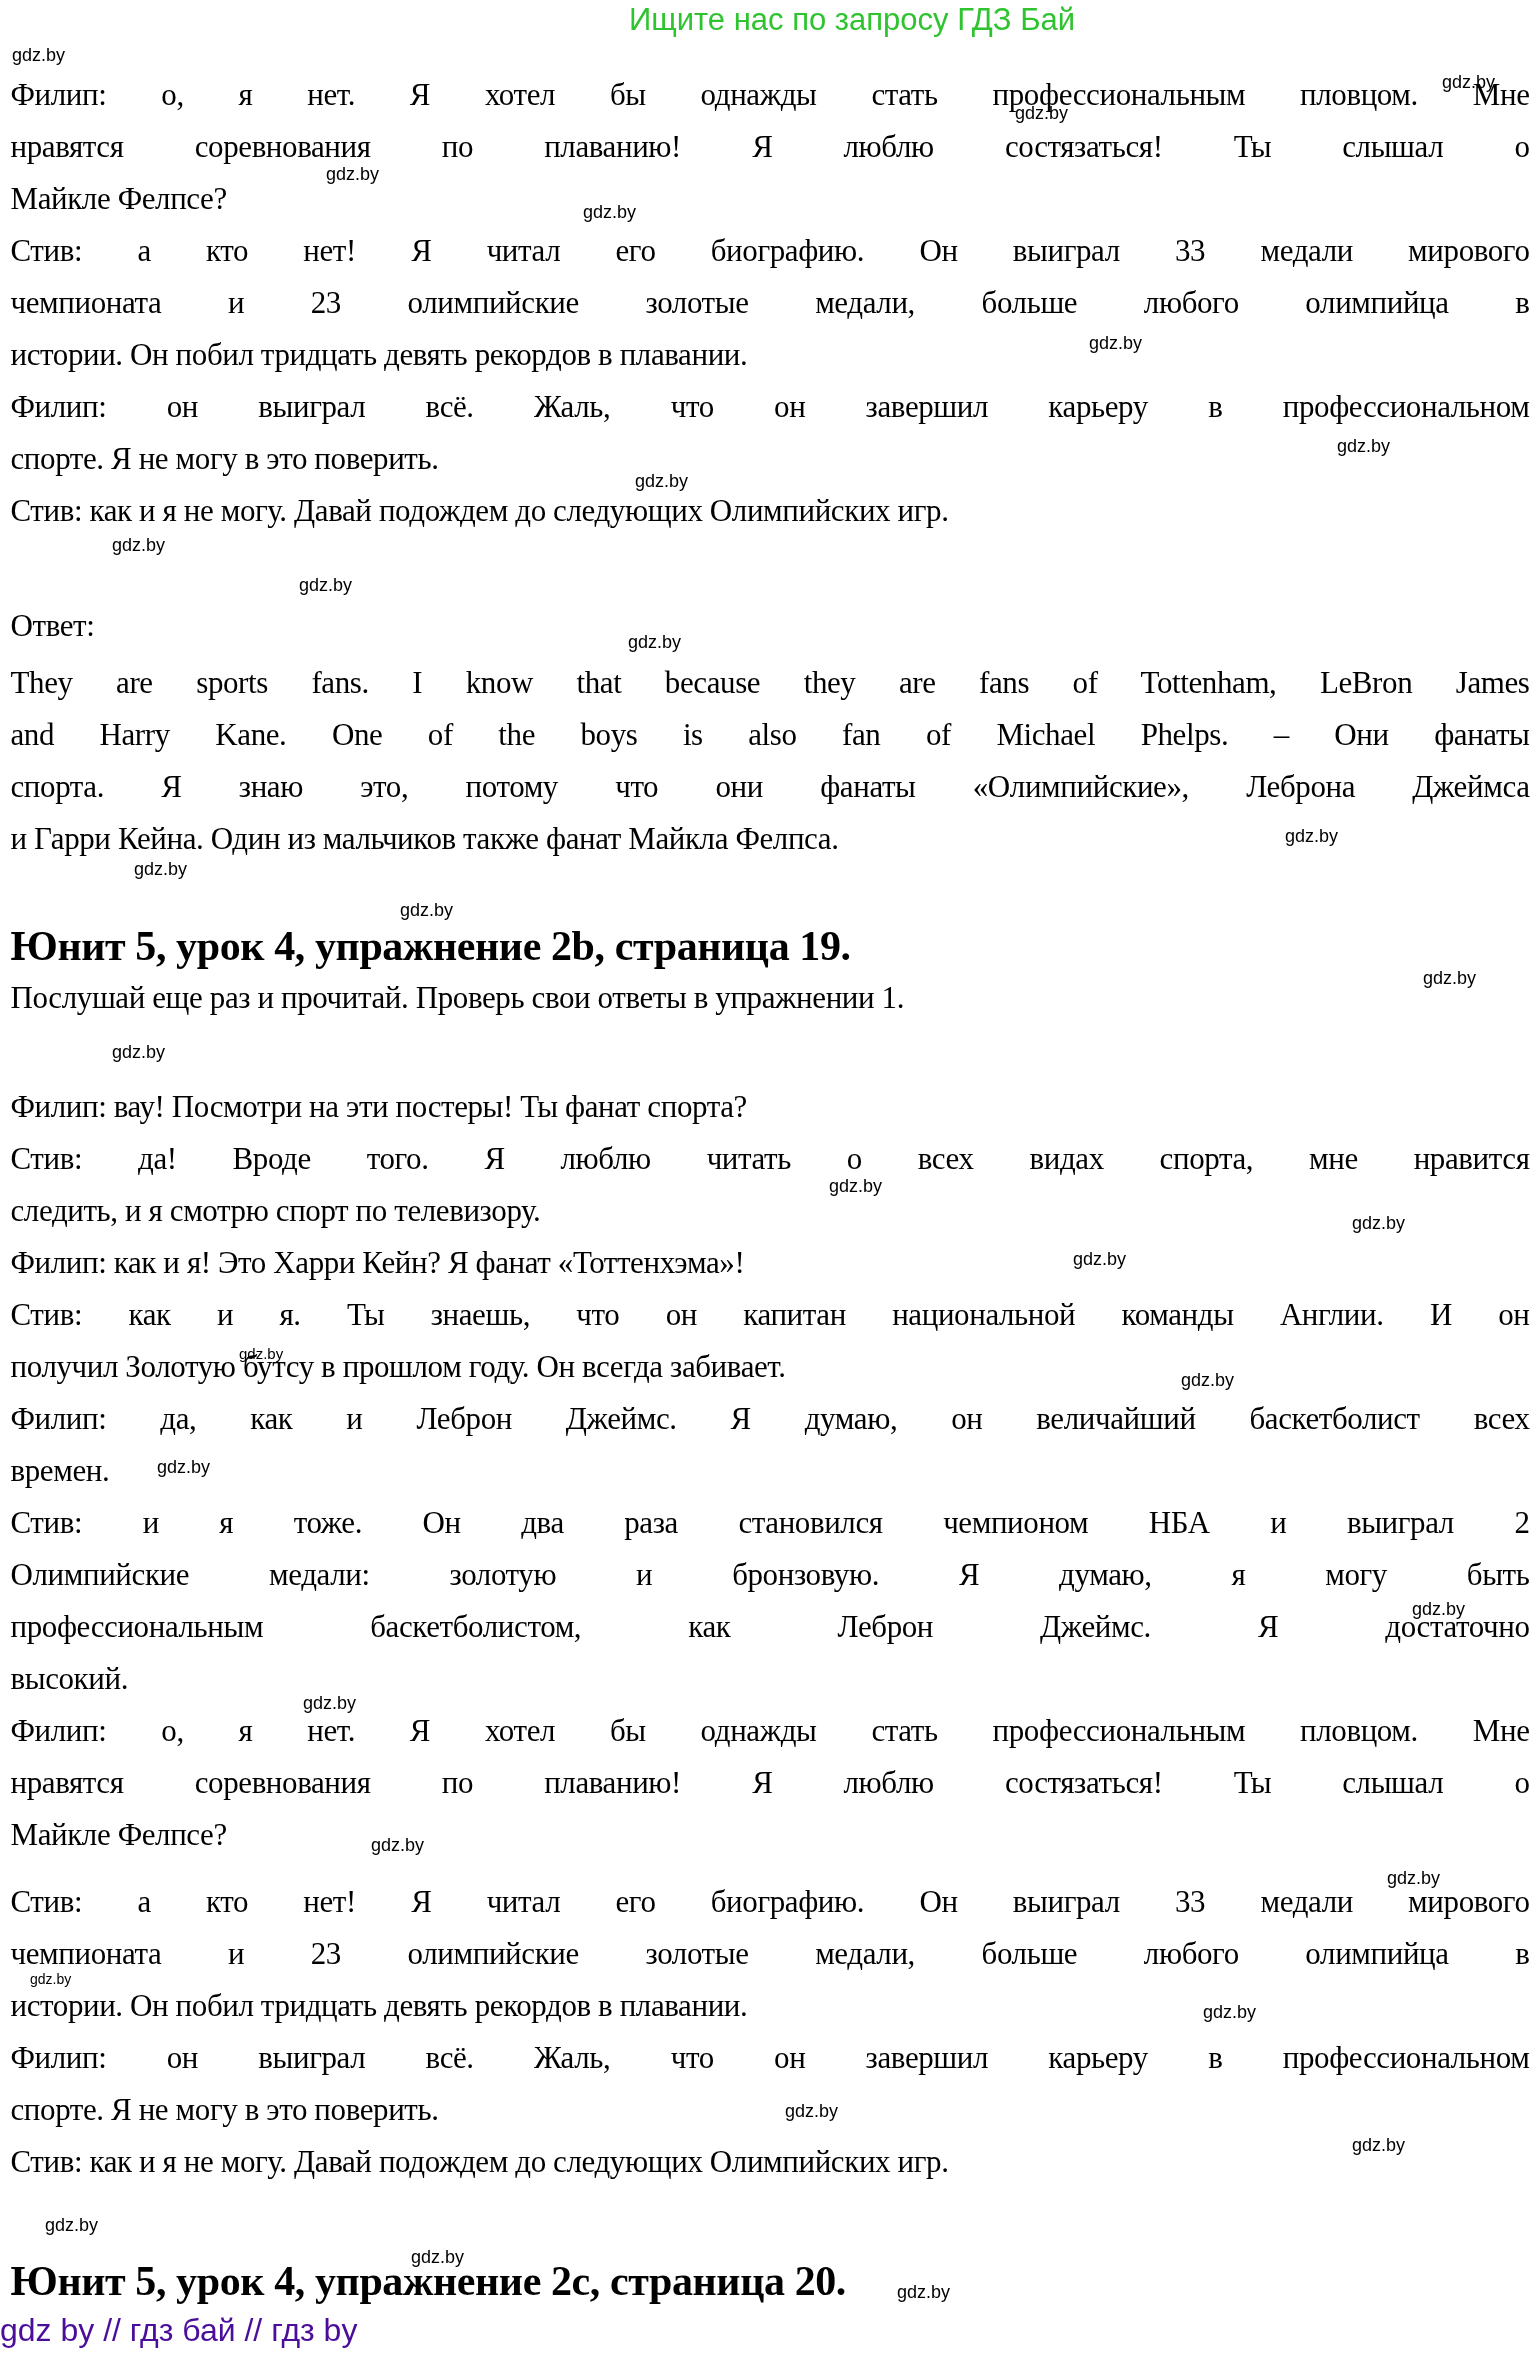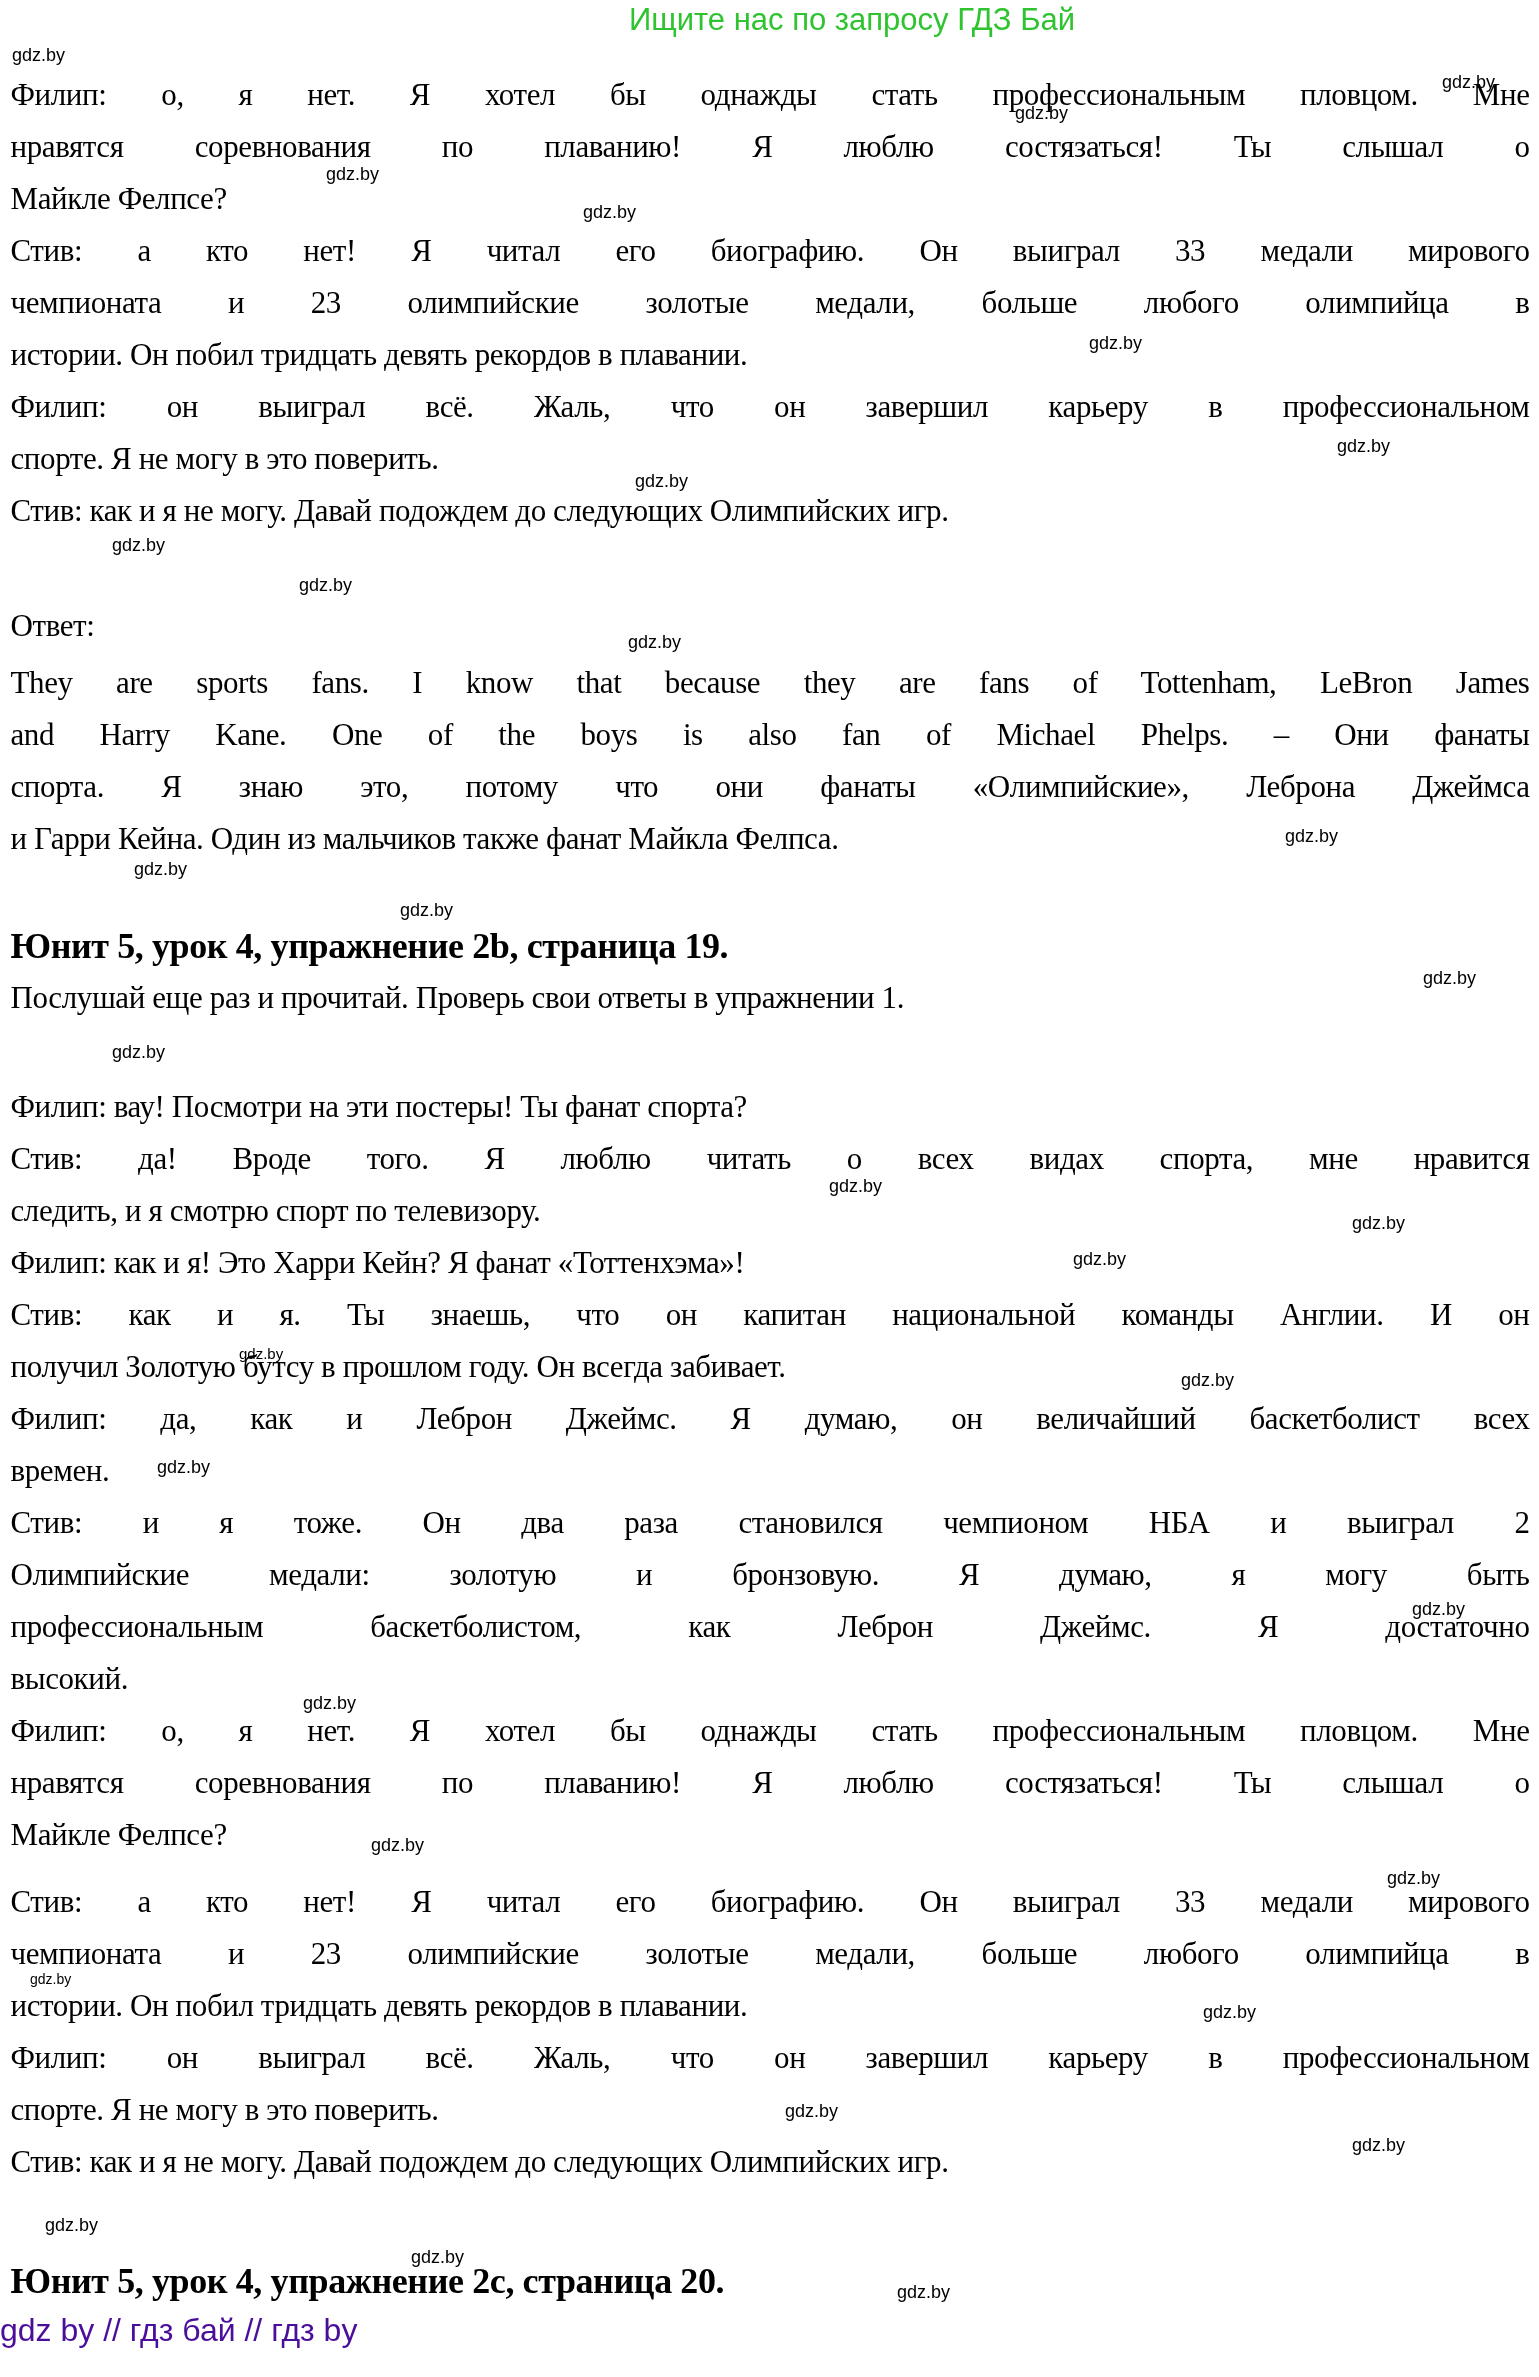--- a/index.html
+++ b/index.html
@@ -8,21 +8,21 @@
 
   .promo { position:absolute; top:1.5px; left:82px; width:1540px; text-align:center;
            font-family:"Liberation Sans", sans-serif; font-size:31px; font-weight:400; }
 
   .content { position:absolute; top:69px; left:10.5px; width:1519px; }
 
   .block { margin:0; }
   .line { font-size:31px; line-height:52px; letter-spacing:-0.4px;
           text-align:justify; text-align-last:left; white-space:normal; }
   .line.jfull { text-align-last:justify; }
-  .block.heading .line { font-weight:700; font-size:36px; }
+  .block.heading .line { font-weight:700; font-size:42px; }
 
   .wm { position:absolute; font-family:"Liberation Sans", sans-serif;
         font-size:18px; color:#000000; white-space:nowrap; }
 
   .footer { position:absolute; top:2312px; left:0; width:1534px; text-align:left;
             font-family:"Liberation Sans", sans-serif; font-size:32px; }
 </style>
 </head>
 <body>
 

